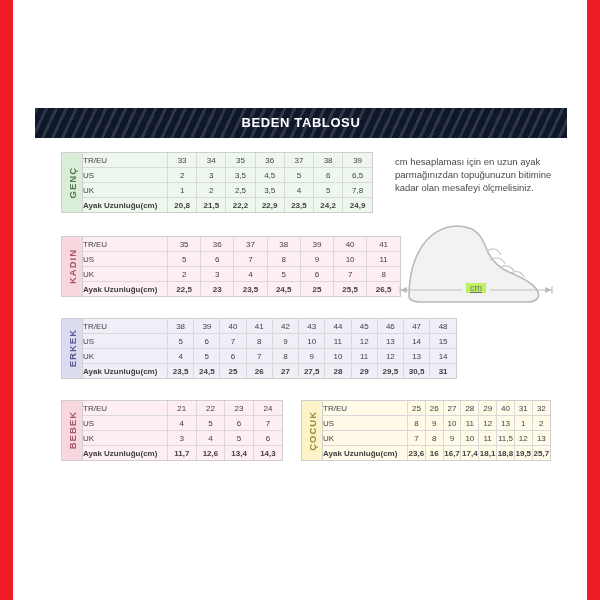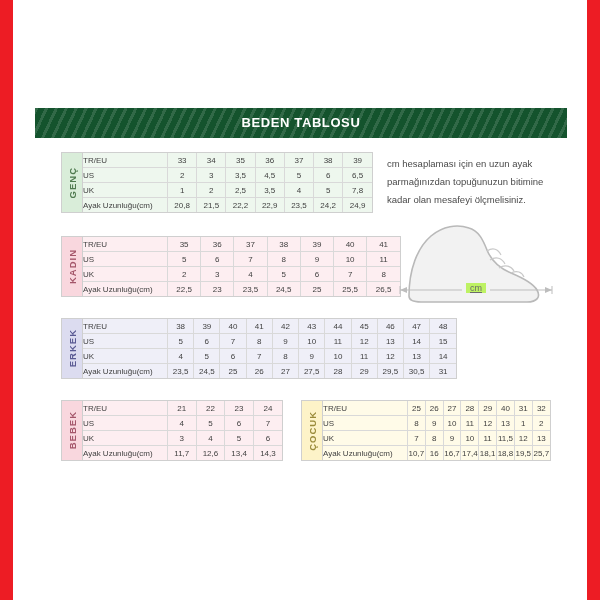--- a/index.html
+++ b/index.html
@@ -39,21 +39,21 @@
     height: 600px;
     background: #ffffff;
   }
 
   .title-bar {
     position: absolute;
     left: 22px;
     top: 108px;
     width: 532px;
     height: 30px;
-    background: #14532d;
+    background: #0f172a;
     overflow: hidden;
   }
   .title-bar .stripes {
     position: absolute;
     left: 0; top: 0; right: 0; bottom: 0;
     background: repeating-linear-gradient(
        115deg,
        rgba(255,255,255,0.13) 0px,
        rgba(255,255,255,0.13) 3px,
        rgba(0,0,0,0) 3px,
@@ -104,21 +104,21 @@
     font-size: 8px;
     color: #3f3f3f;
     text-align: center;
     height: 14px;
     padding: 0;
     border-bottom: 1px solid #d9d9d9;
     border-right: 1px solid #d9d9d9;
     white-space: nowrap;
     overflow: hidden;
   }
-  .block tr:last-child td { border-bottom: none; }
+  .block tr:last-child td { border-bottom: none; font-weight: bold; }
   .block td:last-child { border-right: none; }
   .block td.rowhead {
     text-align: left;
     padding-left: 0;
     width: 84px;
     font-size: 8px;
     color: #3f3f3f;
   }
   .block .tbl-wrap { flex: 1 1 auto; }
 
@@ -146,25 +146,25 @@
   
   #block-genc  { left: 48px;  top: 152px; width: 312px; }
   #block-kadin { left: 48px;  top: 236px; width: 340px; }
   #block-erkek { left: 48px;  top: 318px; width: 396px; }
   #block-bebek { left: 48px;  top: 400px; width: 222px; }
   #block-cocuk { left: 288px; top: 400px; width: 250px; }
 
   
   .info-text {
     position: absolute;
-    left: 374px;
+    left: 382px;
     top: 155px;
     width: 170px;
     font-size: 9.5px;
-    line-height: 18px;
+    line-height: 13px;
     color: #4a4a4a;
   }
 
   
   .foot-wrap {
     position: absolute;
     left: 378px;
     top: 218px;
     width: 170px;
     height: 95px;
@@ -441,21 +441,21 @@
               <td>8</td>
               <td>9</td>
               <td>10</td>
               <td>11</td>
               <td>11,5</td>
               <td>12</td>
               <td>13</td>
             </tr>
             <tr>
               <td class="rowhead">Ayak Uzunluğu(cm)</td>
-              <td>10,7</td>
+              <td>23,6</td>
               <td>16</td>
               <td>16,7</td>
               <td>17,4</td>
               <td>18,1</td>
               <td>18,8</td>
               <td>19,5</td>
               <td>25,7</td>
             </tr>
           </tbody>
         </table>

